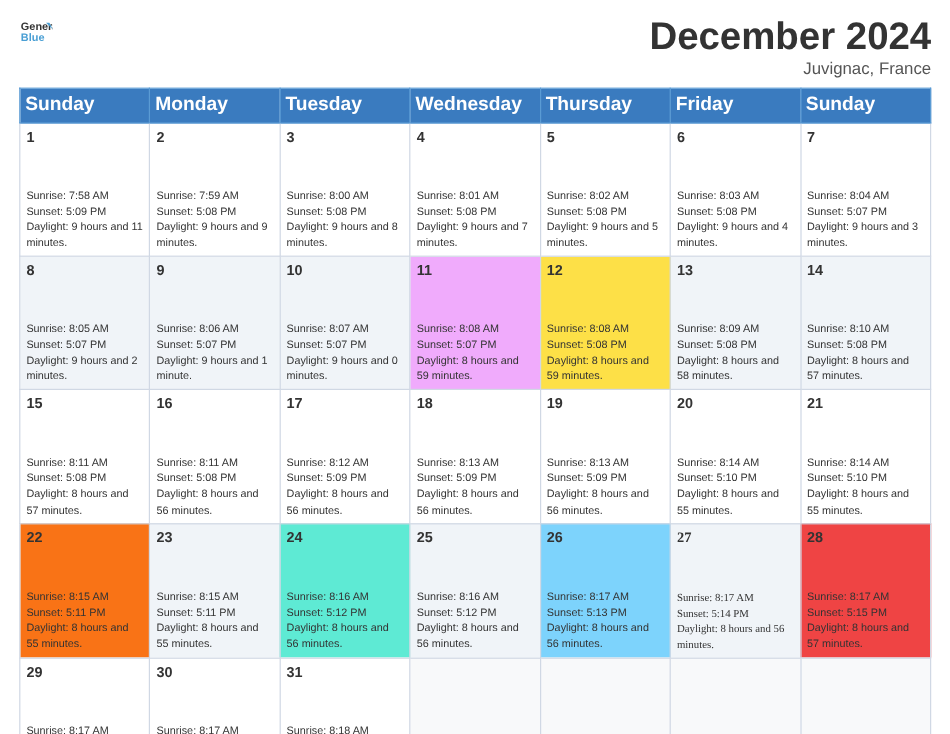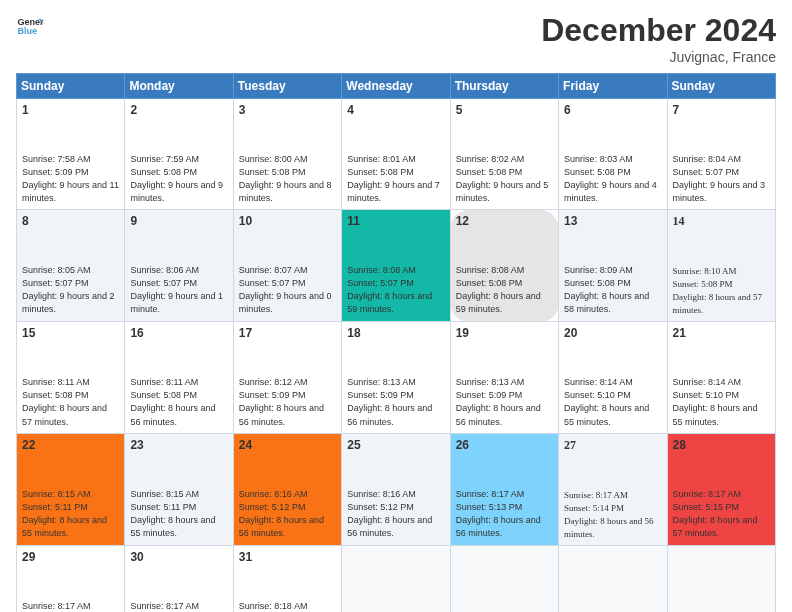--- a/index.html
+++ b/index.html
@@ -47,21 +47,21 @@
     }
     .calendar {
       flex: 1;
       border-collapse: collapse;
       width: 100%;
       table-layout: fixed;
     }
     .calendar th {
       background: #3a7bbf;
       color: #fff;
-      font-size: 12px;
+      font-size: 16px;
       font-weight: bold;
       padding: 5px 4px;
       text-align: left;
       border: 1px solid #5a9bd4;
     }
     .calendar td {
       border: 1px solid #d0d8e4;
       vertical-align: top;
       padding: 4px 5px;
       font-size: 9.5px;
@@ -156,33 +156,33 @@
             <div class="day-info">Sunrise: 8:05 AM<br>Sunset: 5:07 PM<br>Daylight: 9 hours and 2 minutes.</div>
           </td>
           <td style="background: rgb(240, 244, 248);">
             <span class="day-num">9</span>
             <div class="day-info">Sunrise: 8:06 AM<br>Sunset: 5:07 PM<br>Daylight: 9 hours and 1 minute.</div>
           </td>
           <td style="background: rgb(240, 244, 248);">
             <span class="day-num">10</span>
             <div class="day-info">Sunrise: 8:07 AM<br>Sunset: 5:07 PM<br>Daylight: 9 hours and 0 minutes.</div>
           </td>
-          <td style="background: #14b8a6;">
+          <td style="background: #f0abfc;">
             <span class="day-num">11</span>
             <div class="day-info">Sunrise: 8:08 AM<br>Sunset: 5:07 PM<br>Daylight: 8 hours and 59 minutes.</div>
           </td>
-          <td style="background: #e5e5e5; border-radius: 19px;">
+          <td style="background: #fde047;">
             <span class="day-num">12</span>
             <div class="day-info">Sunrise: 8:08 AM<br>Sunset: 5:08 PM<br>Daylight: 8 hours and 59 minutes.</div>
           </td>
           <td style="background: rgb(240, 244, 248);">
             <span class="day-num">13</span>
             <div class="day-info">Sunrise: 8:09 AM<br>Sunset: 5:08 PM<br>Daylight: 8 hours and 58 minutes.</div>
           </td>
-          <td style="background: rgb(240, 244, 248); font-family: Liberation Serif, serif;">
+          <td style="background: rgb(240, 244, 248);">
             <span class="day-num">14</span>
             <div class="day-info">Sunrise: 8:10 AM<br>Sunset: 5:08 PM<br>Daylight: 8 hours and 57 minutes.</div>
           </td>
         </tr>
         <tr>
           <td>
             <span class="day-num">15</span>
             <div class="day-info">Sunrise: 8:11 AM<br>Sunset: 5:08 PM<br>Daylight: 8 hours and 57 minutes.</div>
           </td>
           <td>
@@ -212,21 +212,21 @@
         </tr>
         <tr>
           <td style="background: #f97316;">
             <span class="day-num">22</span>
             <div class="day-info">Sunrise: 8:15 AM<br>Sunset: 5:11 PM<br>Daylight: 8 hours and 55 minutes.</div>
           </td>
           <td style="background: rgb(240, 244, 248);">
             <span class="day-num">23</span>
             <div class="day-info">Sunrise: 8:15 AM<br>Sunset: 5:11 PM<br>Daylight: 8 hours and 55 minutes.</div>
           </td>
-          <td style="background: #f97316;">
+          <td style="background: #5eead4;">
             <span class="day-num">24</span>
             <div class="day-info">Sunrise: 8:16 AM<br>Sunset: 5:12 PM<br>Daylight: 8 hours and 56 minutes.</div>
           </td>
           <td style="background: rgb(240, 244, 248);">
             <span class="day-num">25</span>
             <div class="day-info">Sunrise: 8:16 AM<br>Sunset: 5:12 PM<br>Daylight: 8 hours and 56 minutes.</div>
           </td>
           <td style="background: #7dd3fc;">
             <span class="day-num">26</span>
             <div class="day-info">Sunrise: 8:17 AM<br>Sunset: 5:13 PM<br>Daylight: 8 hours and 56 minutes.</div>

